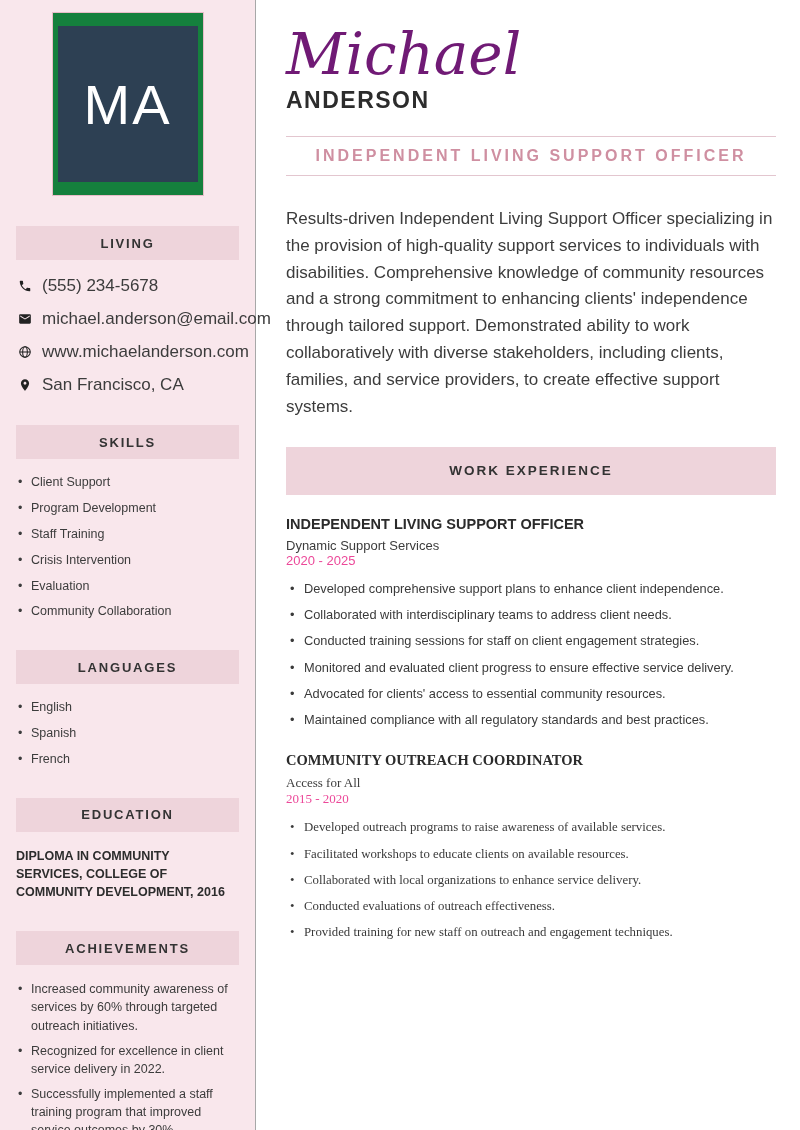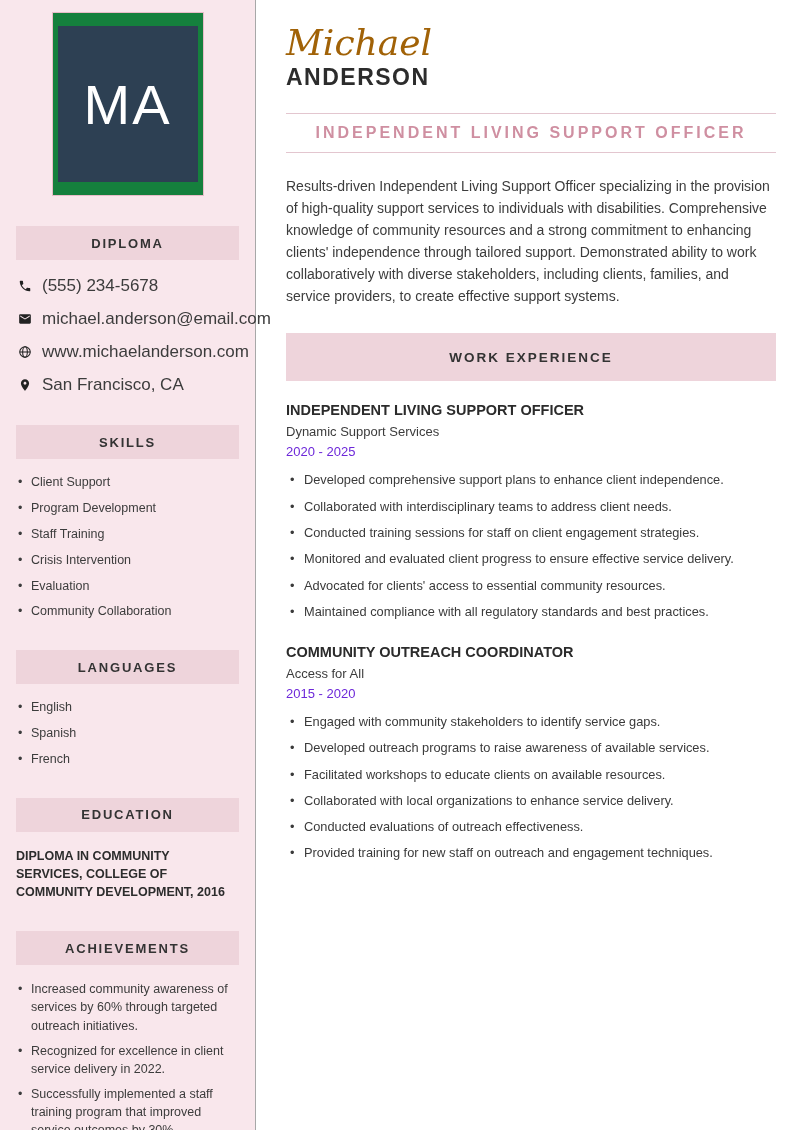--- a/index.html
+++ b/index.html
@@ -18,51 +18,51 @@
   .cicon { width:14px; height:14px; flex:0 0 14px; display:flex; align-items:center; justify-content:center; }
   .cicon svg { width:14px; height:14px; }
   .side-list { list-style:none; margin:15px 14px 0 18px; }
   .side-list li { position:relative; padding-left:13px; font-size:12.5px; margin-bottom:9px; line-height:1.35; color:#3c3c3c; }
   .side-list li::before { content:"•"; position:absolute; left:0; top:0; color:#3c3c3c; }
   .achv-list li { margin-bottom:7px; line-height:1.45; }
   .edu-text { margin:15px 16px 8px; font-size:12.5px; font-weight:bold; color:#2c2c2c; line-height:1.45; }
 
   
   .main { flex:1; padding:24px 24px 0 30px; }
-  .first-name { font-family:"DejaVu Serif", serif; font-style:italic; font-size:36px; font-weight:500; line-height:1.05; color:#a16207; }
+  .first-name { font-family:"DejaVu Serif", serif; font-style:italic; font-size:58px; font-weight:500; line-height:1.05; color:#701a75; }
   .last-name { font-size:23px; font-weight:bold; letter-spacing:1.5px; color:#2c2c2c; margin-top:2px; }
   .title-block { margin-top:22px; border-top:1px solid #e3c6cf; border-bottom:1px solid #e3c6cf; padding:10px 0; }
   .role-title { text-align:center; color:#cf8fa1; font-size:16px; font-weight:600; letter-spacing:3px; white-space:nowrap; }
-  .summary { margin-top:22px; font-size:14px; line-height:1.58; color:#3c3c3c; }
+  .summary { margin-top:30px; font-size:17px; line-height:1.58; color:#3c3c3c; }
   .work-band { margin-top:26px; background:#eed4db; height:48px; display:flex; align-items:center; justify-content:center;
                font-weight:bold; font-size:13.5px; letter-spacing:2px; color:#333333; }
   .job { margin-top:21px; }
-  .job + .job { margin-top:24px; }
+  .job + .job { margin-top:24px;font-family:Liberation Serif, serif; }
   .job-title { font-size:14.5px; font-weight:bold; color:#2b2b2b; }
   .job-company { font-size:13px; margin-top:6px; color:#3c3c3c; }
-  .job-dates { font-size:13px; margin-top:5px; color:#6d28d9; }
+  .job-dates { font-size:13px; color:#ec4899; }
   .job-bullets { list-style:none; margin-top:12px; }
   .job-bullets li { position:relative; padding-left:18px; font-size:12.8px; color:#3a3a3a; margin-bottom:9px; line-height:1.35; }
   .job-bullets li::before { content:"•"; position:absolute; left:4px; top:0; color:#3a3a3a; }
 </style>
 </head>
 <body>
 
 <div class="page">
 
   <aside class="sidebar">
 
     <div class="photo-frame">
       <div class="photo-inner">
         <span class="initials">MA</span>
       </div>
     </div>
 
     <section>
-      <h2 class="side-heading">DIPLOMA</h2>
+      <h2 class="side-heading">LIVING</h2>
       <ul class="contact-list">
         <li>
           <span class="cicon">
             <svg viewBox="0 0 24 24" fill="#222222">
                 <path d="M6.6 10.8c1.5 3 3.6 5.1 6.6 6.6l2.2-2.2c.3-.3.7-.4 1-.2 1.1.4 2.3.6 3.6.6.6 0 1 .4 1 1V20c0 .6-.4 1-1 1C10.6 21 3 13.4 3 4c0-.6.4-1 1-1h3.5c.6 0 1 .4 1 1 0 1.2.2 2.4.6 3.6.1.3 0 .7-.2 1l-2.3 2.2z"></path>
               </svg>
           </span>
           <span>(555) 234-5678</span>
         </li>
         <li>
@@ -163,21 +163,20 @@
           <li>Maintained compliance with all regulatory standards and best practices.</li>
         </ul>
     </section>
 
     <section class="job">
       <h3 class="job-title">COMMUNITY OUTREACH COORDINATOR</h3>
       <div class="job-company">Access for All</div>
       <div class="job-dates">2015 - 2020</div>
       <ul class="job-bullets">
 
-      <li>Engaged with community stakeholders to identify service gaps.</li>
           <li>Developed outreach programs to raise awareness of available services.</li>
           <li>Facilitated workshops to educate clients on available resources.</li>
           <li>Collaborated with local organizations to enhance service delivery.</li>
           <li>Conducted evaluations of outreach effectiveness.</li>
           <li>Provided training for new staff on outreach and engagement techniques.</li>
         </ul>
     </section>
 
   </main>
 </div>

